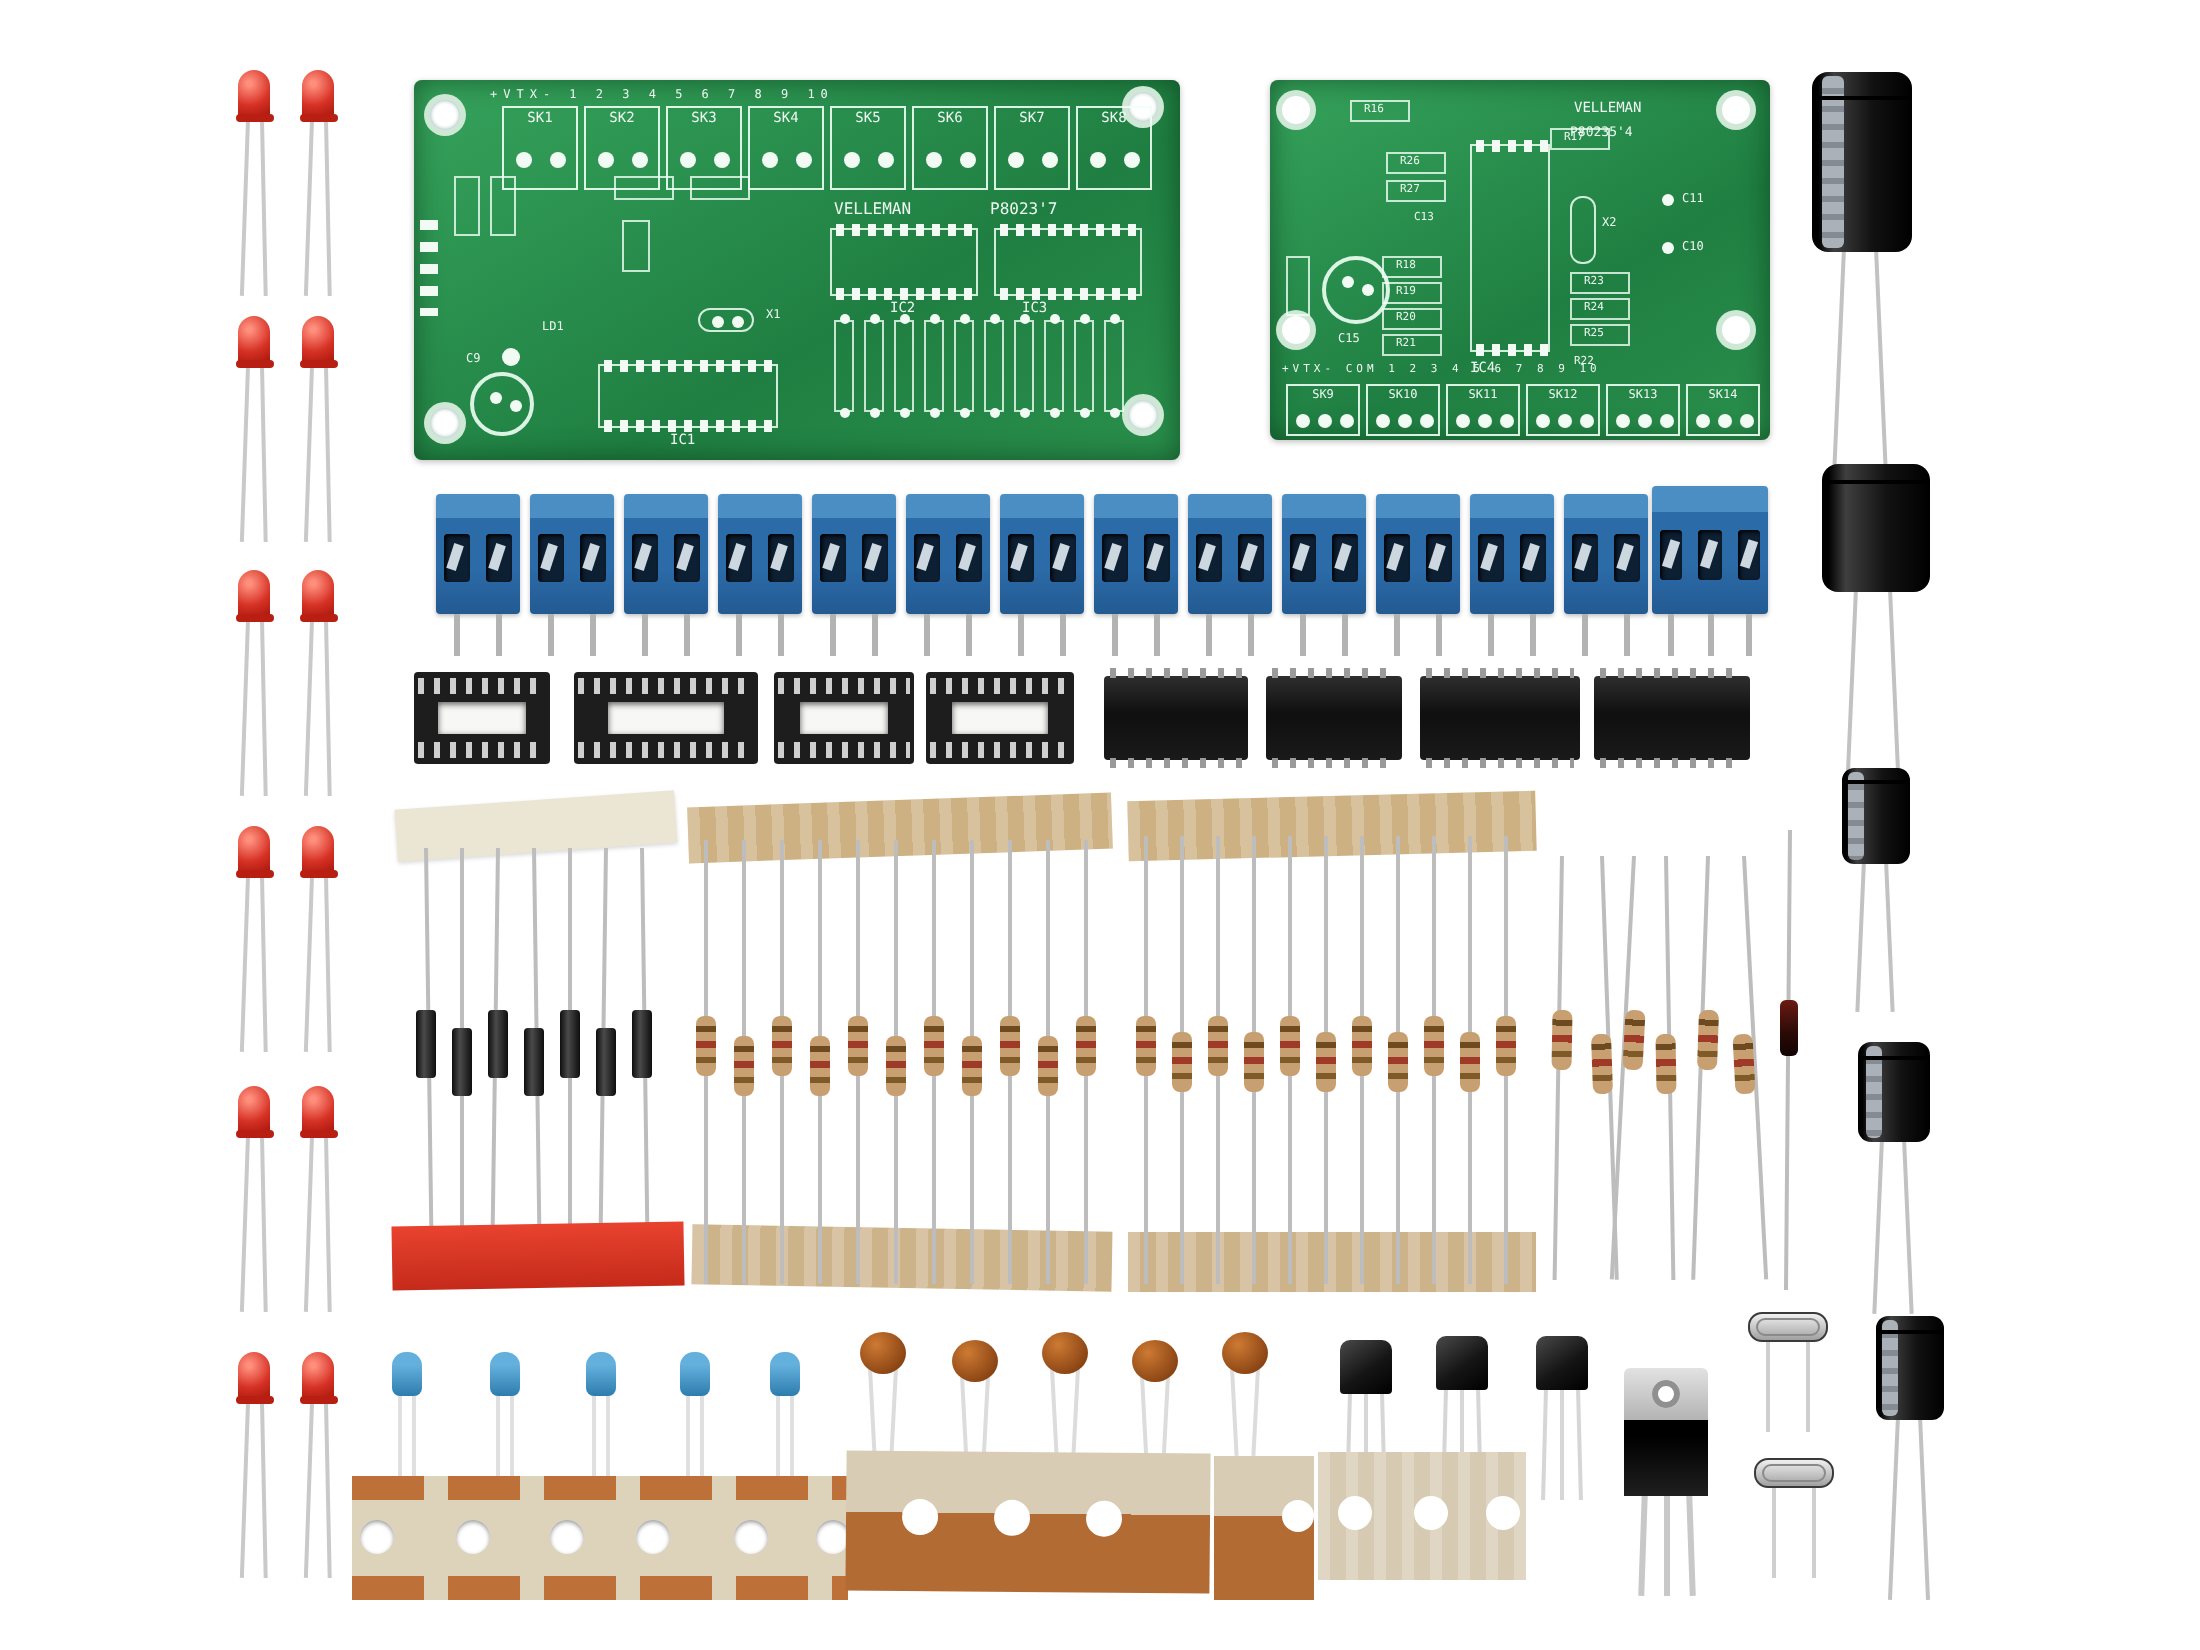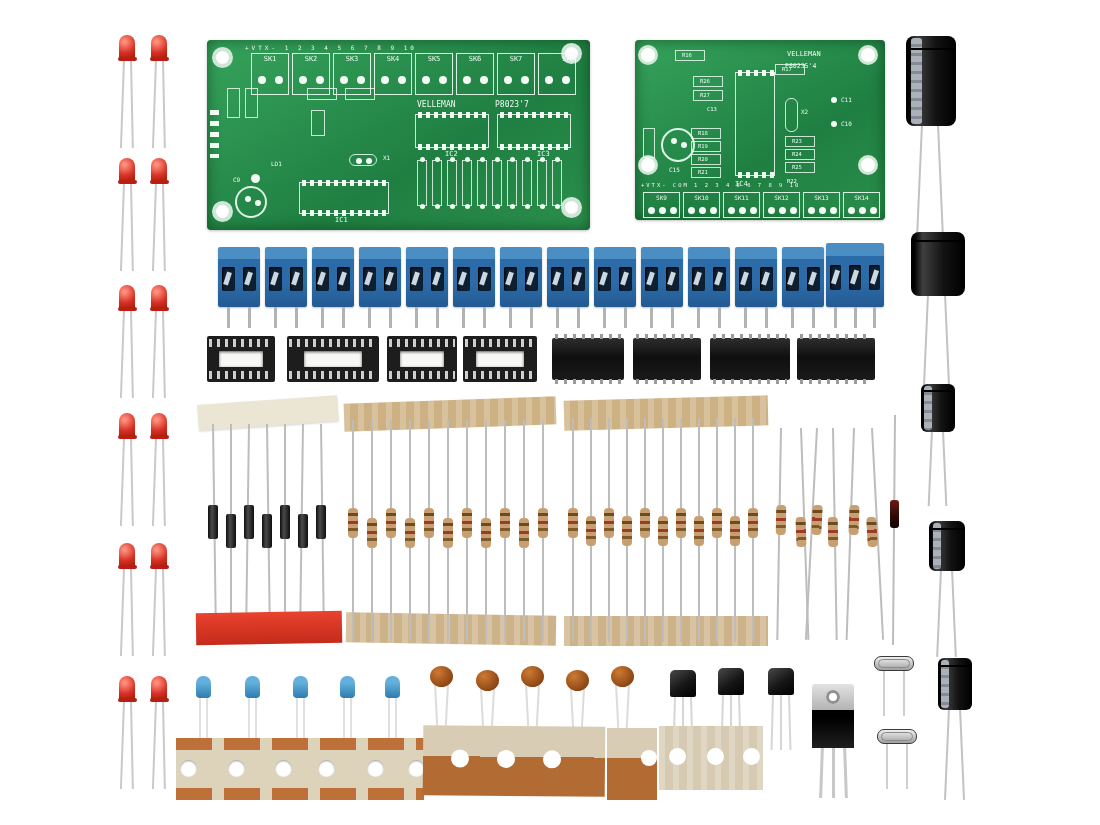--- a/index.html
+++ b/index.html
@@ -119,36 +119,36 @@
         <div class="silk" style="left: 0px; top: 1px; width: 100%; text-align: center; font-size: 7px;">SK6</div>
         <div style="left: 6px; top: 22px; width: 8px; height: 8px; border-radius: 50%; background: rgb(242, 250, 244);"></div>
         <div style="left: 23px; top: 22px; width: 8px; height: 8px; border-radius: 50%; background: rgb(242, 250, 244);"></div>
       </div>
       <div style="left: 290px; top: 13px; width: 38px; height: 42px; border: 1px solid rgba(240, 255, 245, 0.9);">
         <div class="silk" style="left: 0px; top: 1px; width: 100%; text-align: center; font-size: 7px;">SK7</div>
         <div style="left: 6px; top: 22px; width: 8px; height: 8px; border-radius: 50%; background: rgb(242, 250, 244);"></div>
         <div style="left: 23px; top: 22px; width: 8px; height: 8px; border-radius: 50%; background: rgb(242, 250, 244);"></div>
       </div>
       <div style="left: 331px; top: 13px; width: 38px; height: 42px; border: 1px solid rgba(240, 255, 245, 0.9);">
-        <div class="silk" style="left: 0px; top: 1px; width: 100%; text-align: right; font-size: 7px;">SK8</div>
+        <div class="silk" style="left: 0px; top: 1px; width: 100%; text-align: center; font-size: 7px;">SK8</div>
         <div style="left: 6px; top: 22px; width: 8px; height: 8px; border-radius: 50%; background: rgb(242, 250, 244);"></div>
         <div style="left: 23px; top: 22px; width: 8px; height: 8px; border-radius: 50%; background: rgb(242, 250, 244);"></div>
       </div>
       <div class="silk" style="left: 210px; top: 60px; font-size: 8px;">VELLEMAN</div>
       <div class="silk" style="left: 288px; top: 60px; font-size: 8px;">P8023'7</div>
       <div style="left: 208px; top: 74px; width: 74px; height: 34px; border: 1px solid rgba(240, 255, 245, 0.85);">
         <div style="left: 2px; top: -3px; width: 70px; height: 6px; background: repeating-linear-gradient(90deg, rgb(242, 250, 244) 0px, rgb(242, 250, 244) 4px, transparent 4px, transparent 8px);"></div>
         <div style="left: 2px; bottom: -3px; width: 70px; height: 6px; background: repeating-linear-gradient(90deg, rgb(242, 250, 244) 0px, rgb(242, 250, 244) 4px, transparent 4px, transparent 8px);"></div>
       </div>
       <div class="silk" style="left: 238px; top: 110px; font-size: 7px;">IC2</div>
       <div style="left: 290px; top: 74px; width: 74px; height: 34px; border: 1px solid rgba(240, 255, 245, 0.85);">
         <div style="left: 2px; top: -3px; width: 70px; height: 6px; background: repeating-linear-gradient(90deg, rgb(242, 250, 244) 0px, rgb(242, 250, 244) 4px, transparent 4px, transparent 8px);"></div>
         <div style="left: 2px; bottom: -3px; width: 70px; height: 6px; background: repeating-linear-gradient(90deg, rgb(242, 250, 244) 0px, rgb(242, 250, 244) 4px, transparent 4px, transparent 8px);"></div>
       </div>
-      <div class="silk" style="left: 330px; top: 110px; font-size: 7px;">IC3</div>
+      <div class="silk" style="left: 304px; top: 110px; font-size: 7px;">IC3</div>
       <div style="left: 92px; top: 142px; width: 90px; height: 32px; border: 1px solid rgba(240, 255, 245, 0.85);">
         <div style="left: 2px; top: -3px; width: 86px; height: 6px; background: repeating-linear-gradient(90deg, rgb(242, 250, 244) 0px, rgb(242, 250, 244) 4px, transparent 4px, transparent 8px);"></div>
         <div style="left: 2px; bottom: -3px; width: 86px; height: 6px; background: repeating-linear-gradient(90deg, rgb(242, 250, 244) 0px, rgb(242, 250, 244) 4px, transparent 4px, transparent 8px);"></div>
       </div>
       <div class="silk" style="left: 128px; top: 176px; font-size: 7px;">IC1</div>
       <div style="left: 210px; top: 120px; width: 10px; height: 46px; border: 1px solid rgba(240, 255, 245, 0.8);">
         <div style="left: 2px; top: -4px; width: 5px; height: 5px; border-radius: 50%; background: rgb(242, 250, 244);"></div>
         <div style="left: 2px; bottom: -4px; width: 5px; height: 5px; border-radius: 50%; background: rgb(242, 250, 244);"></div>
       </div>
       <div style="left: 225px; top: 120px; width: 10px; height: 46px; border: 1px solid rgba(240, 255, 245, 0.8);">

